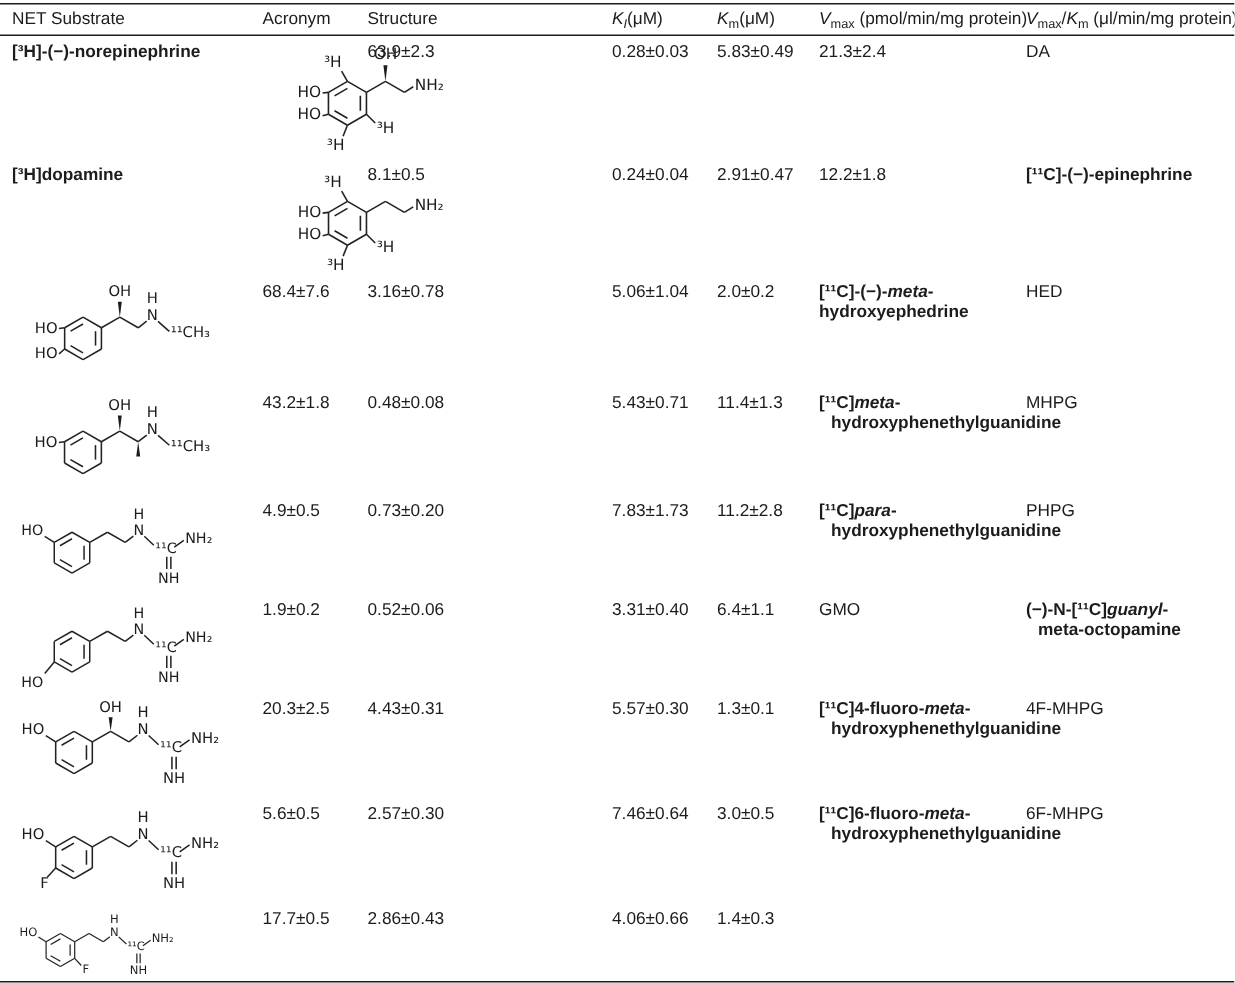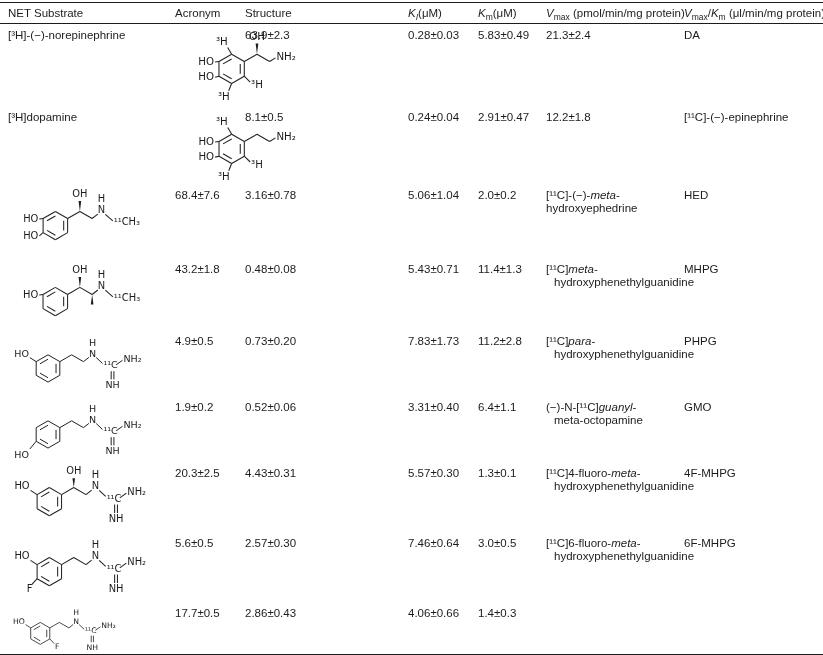--- a/index.html
+++ b/index.html
@@ -19,21 +19,21 @@
     padding-left:8px;
   }
   .hgrid{
     height:19.5px;
     border-bottom:1.8px solid #1c1c1c;
     align-items:start;
   }
   .bgrid{grid-template-rows:82px 78px 74px 72px 66px 66px 70px 70px 52px;}
   .cell{font-size:11.5px;line-height:13.5px;padding-top:5px;white-space:nowrap;}
   .hcell{font-size:11.5px;padding-top:3.5px;white-space:nowrap;}
-  .name{white-space:normal;padding-right:4px;}
+  .name{white-space:normal;padding-right:4px;font-weight:bold;}
   .struct{padding-top:2px;}
   .it{font-style:italic;}
   .sb{font-size:8.5px;vertical-align:-2.5px;}
   .ind{margin-left:8px;}
   svg text{
     font-family:"DejaVu Sans","Liberation Sans",sans-serif;
     font-size:10.5px;fill:#1c1c1c;
   }
   svg line,svg path{stroke:#222;stroke-width:1.1;fill:none;}
   svg polygon{fill:#1c1c1c;stroke:none;}
@@ -228,22 +228,22 @@
           <text x="93" y="27" text-anchor="middle">N</text>
           <text x="93" y="15" text-anchor="middle">H</text>
           <text x="105" y="40" text-anchor="start">¹¹C</text>
           <text x="127" y="33" text-anchor="start">NH₂</text>
           <text x="115" y="62" text-anchor="middle">NH</text>
         </svg></div>
       <div class="cell">1.9±0.2</div>
       <div class="cell">0.52±0.06</div>
       <div class="cell">3.31±0.40</div>
       <div class="cell">6.4±1.1</div>
+      <div class="cell">GMO</div>
       <div class="cell name"><span>(−)-N-[¹¹C]</span><span class="it">guanyl</span><span>-</span><br><span class="ind">meta-octopamine</span></div>
-      <div class="cell">GMO</div>
       <div class="cell struct"><svg viewBox="0 0 165 68" height="64" width="155">
           <line x1="44" y1="25" x2="57" y2="32.5"></line>
           <line x1="57" y1="32.5" x2="57" y2="47.5"></line>
           <line x1="57" y1="47.5" x2="44" y2="55"></line>
           <line x1="44" y1="55" x2="31" y2="47.5"></line>
           <line x1="31" y1="47.5" x2="31" y2="32.5"></line>
           <line x1="31" y1="32.5" x2="44" y2="25"></line>
           <line x1="35.16" y1="34.9" x2="44" y2="29.799999999999997"></line>
           <line x1="52.84" y1="34.9" x2="52.84" y2="45.1"></line>
           <line x1="35.16" y1="45.1" x2="44" y2="50.2"></line>

